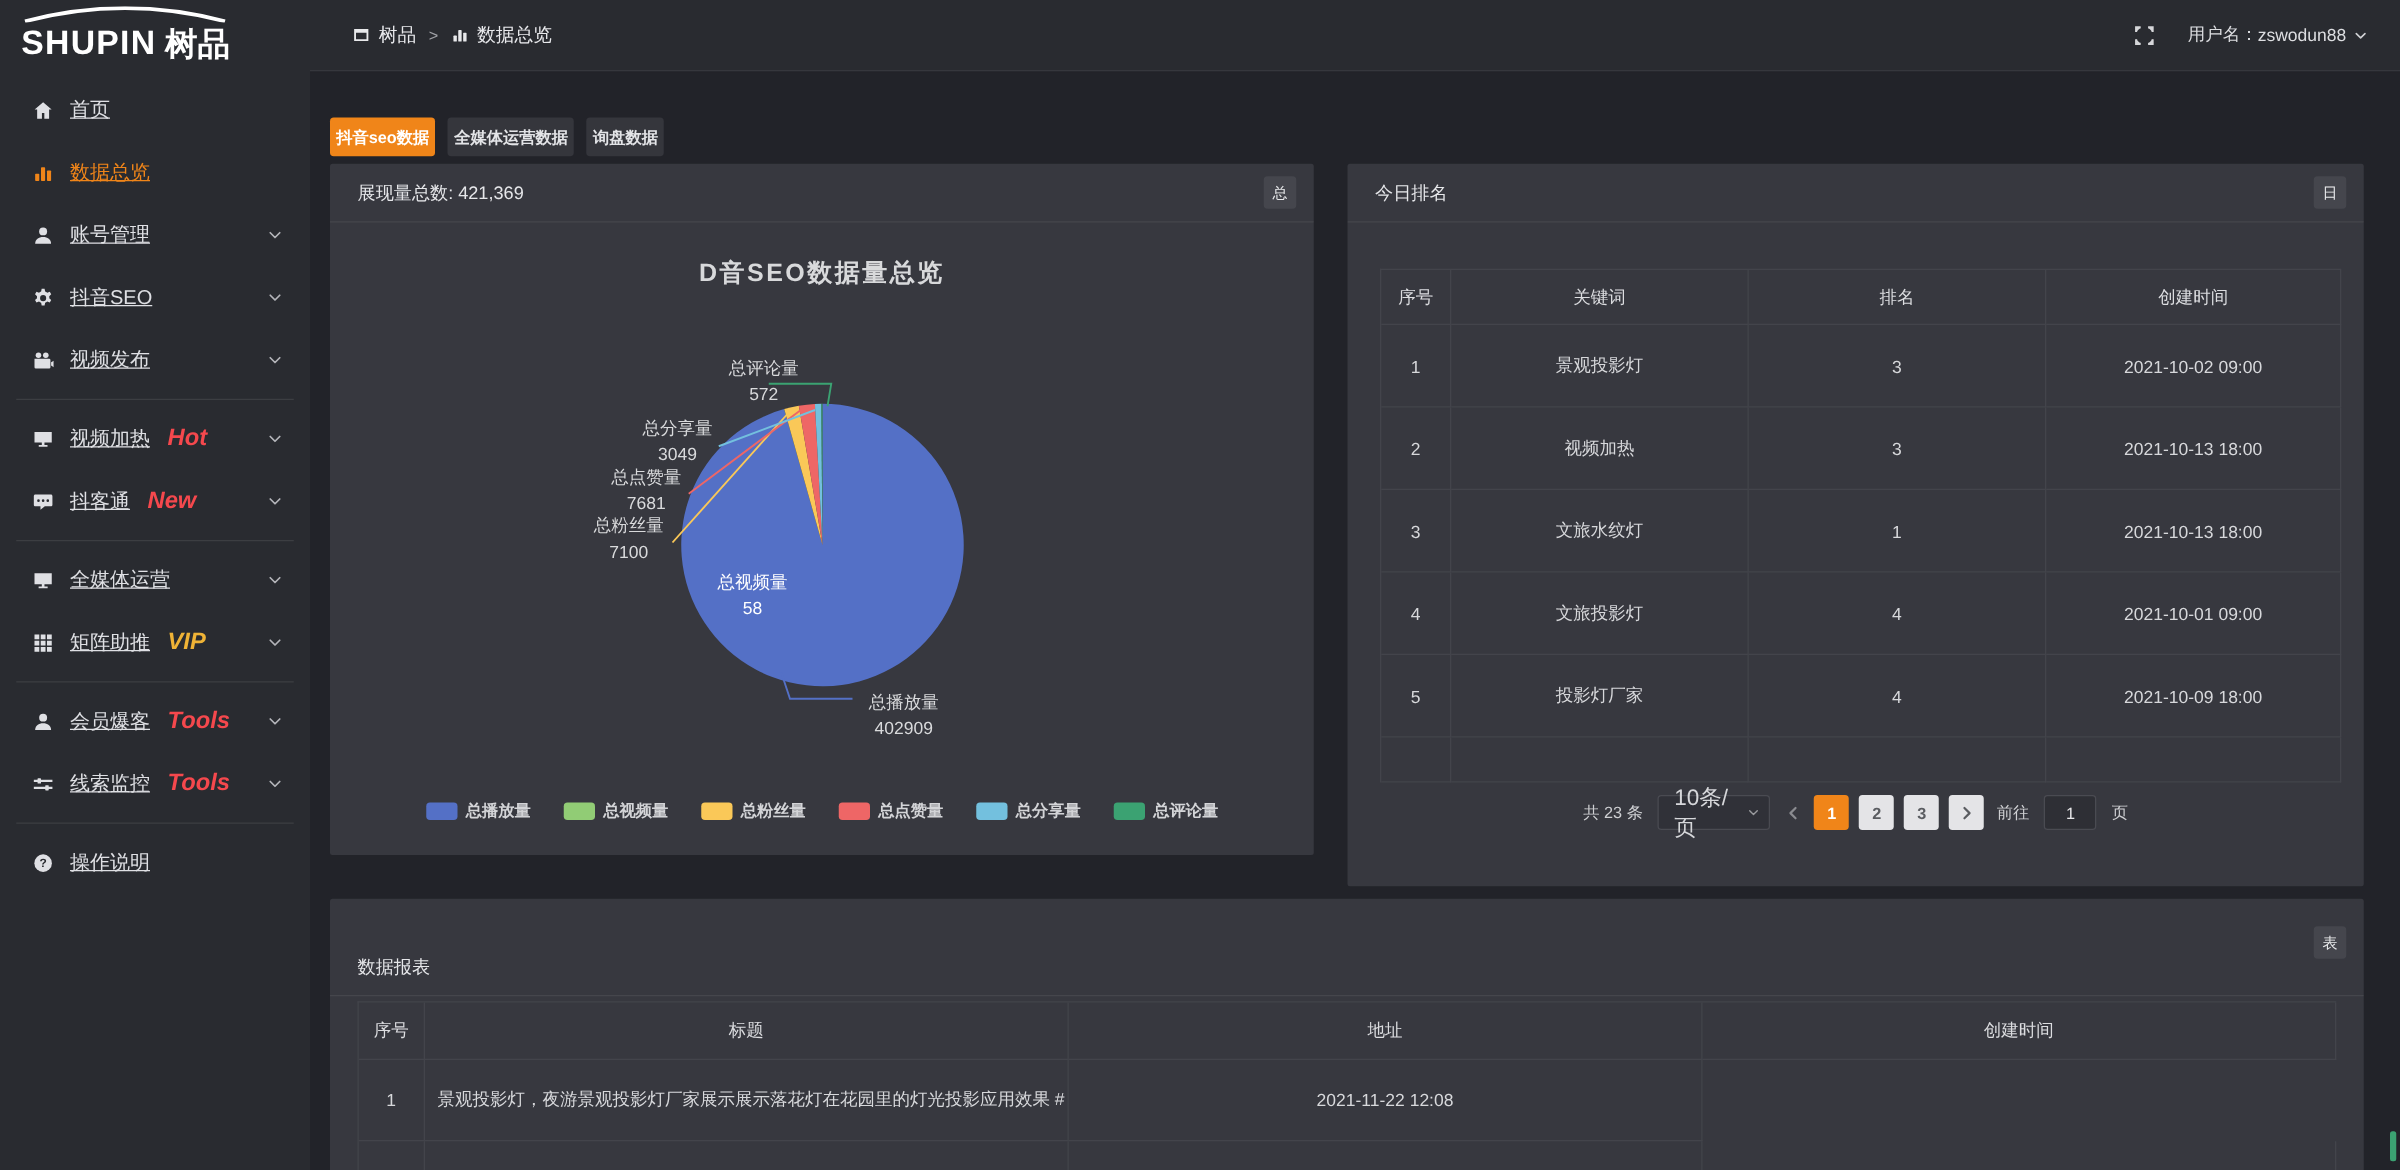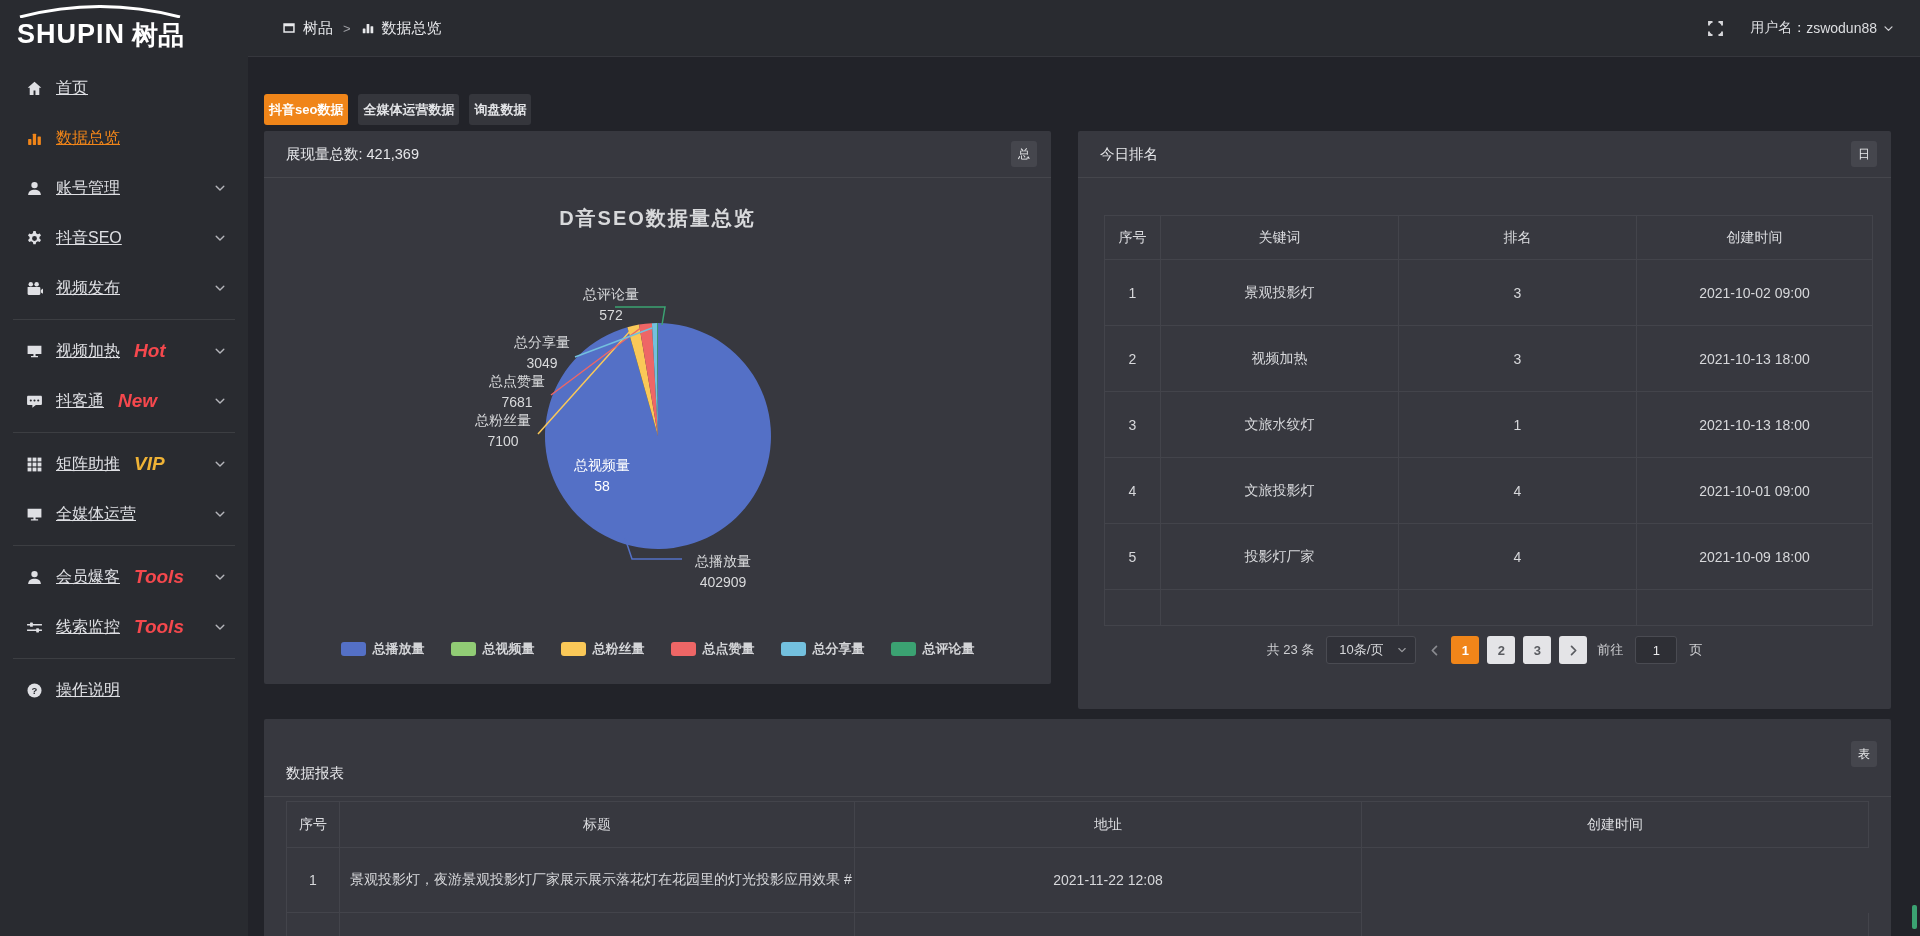--- a/index.html
+++ b/index.html
@@ -76,21 +76,21 @@
     border-bottom:1px solid #43444b;font-size:14px;color:#d7d8db;height:66px;box-sizing:border-box;}
   .rk-head .rk-cell{height:44px;color:#dcdde0;}
   .rk-sliver .rk-cell{height:36px;}
 
   
   .pagination{position:absolute;top:505px;left:0;right:0;display:flex;justify-content:center;align-items:center;}
   .pagination>*{margin:0 6px;}
   .pg-total{font-size:13px;color:#cfd0d3;}
   .pg-size{width:90px;height:28px;background:#303138;border:1px solid #4a4b52;border-radius:3px;
     display:flex;align-items:center;justify-content:space-between;padding:0 8px 0 12px;box-sizing:border-box;
-    font-size:13px;color:#d6d7da;cursor:pointer;}
+    font-size:18px;color:#d6d7da;cursor:pointer;}
   .pg-size svg{width:10px;height:10px;color:#9a9b9f;}
   .pg-prev{color:#8a8b90;display:inline-flex;cursor:pointer;}
   .pg-prev svg,.pg-next svg{width:13px;height:13px;}
   .pg-num{width:28px;height:28px;border-radius:3px;background:#e4e4e7;color:#5a5c61;font-size:13px;font-weight:bold;
     display:flex;align-items:center;justify-content:center;cursor:pointer;margin:0 4px;}
   .pg-num.active{background:#f08519;color:#fff;}
   .pg-next{width:28px;height:28px;border-radius:3px;background:#e4e4e7;color:#5a5c61;
     display:flex;align-items:center;justify-content:center;cursor:pointer;margin:0 4px;}
   .pg-goto-label,.pg-goto-suffix{font-size:13px;color:#cfd0d3;}
   .pg-goto{width:42px;height:28px;background:#2e2f35;border:1px solid #4a4b52;border-radius:3px;
@@ -209,46 +209,46 @@
           <span class="s-chev">
             <svg viewBox="0 0 12 12">
               <path d="M2.2 4.2 6 8l3.8-3.8" fill="none" stroke="currentColor" stroke-width="1.4" stroke-linecap="round" stroke-linejoin="round"></path>
             </svg>
           </span>
         </div>
         <div class="side-divider"></div>
         <div class="side-item">
           <span class="s-icon">
             <svg viewBox="0 0 16 16">
+              <path d="M1.5 2.5h13v8.3H9v1.6h2.4v1.3H4.6v-1.3H7v-1.6H1.5z"></path>
+            </svg>
+          </span>
+          <span class="s-label">全媒体运营</span>
+          <span class="s-chev">
+            <svg viewBox="0 0 12 12">
+              <path d="M2.2 4.2 6 8l3.8-3.8" fill="none" stroke="currentColor" stroke-width="1.4" stroke-linecap="round" stroke-linejoin="round"></path>
+            </svg>
+          </span>
+        </div>
+        <div class="side-item">
+          <span class="s-icon">
+            <svg viewBox="0 0 16 16">
               <rect x="1.5" y="1.5" width="3.6" height="3.6"></rect>
               <rect x="6.2" y="1.5" width="3.6" height="3.6"></rect>
               <rect x="10.9" y="1.5" width="3.6" height="3.6"></rect>
               <rect x="1.5" y="6.2" width="3.6" height="3.6"></rect>
               <rect x="6.2" y="6.2" width="3.6" height="3.6"></rect>
               <rect x="10.9" y="6.2" width="3.6" height="3.6"></rect>
               <rect x="1.5" y="10.9" width="3.6" height="3.6"></rect>
               <rect x="6.2" y="10.9" width="3.6" height="3.6"></rect>
               <rect x="10.9" y="10.9" width="3.6" height="3.6"></rect>
             </svg>
           </span>
           <span class="s-label">矩阵助推</span>
           <span class="s-badge" style="color: rgb(239, 179, 54);">VIP</span>
-          <span class="s-chev">
-            <svg viewBox="0 0 12 12">
-              <path d="M2.2 4.2 6 8l3.8-3.8" fill="none" stroke="currentColor" stroke-width="1.4" stroke-linecap="round" stroke-linejoin="round"></path>
-            </svg>
-          </span>
-        </div>
-        <div class="side-item">
-          <span class="s-icon">
-            <svg viewBox="0 0 16 16">
-              <path d="M1.5 2.5h13v8.3H9v1.6h2.4v1.3H4.6v-1.3H7v-1.6H1.5z"></path>
-            </svg>
-          </span>
-          <span class="s-label">全媒体运营</span>
           <span class="s-chev">
             <svg viewBox="0 0 12 12">
               <path d="M2.2 4.2 6 8l3.8-3.8" fill="none" stroke="currentColor" stroke-width="1.4" stroke-linecap="round" stroke-linejoin="round"></path>
             </svg>
           </span>
         </div>
         <div class="side-divider"></div>
         <div class="side-item">
           <span class="s-icon">
             <svg viewBox="0 0 16 16">

